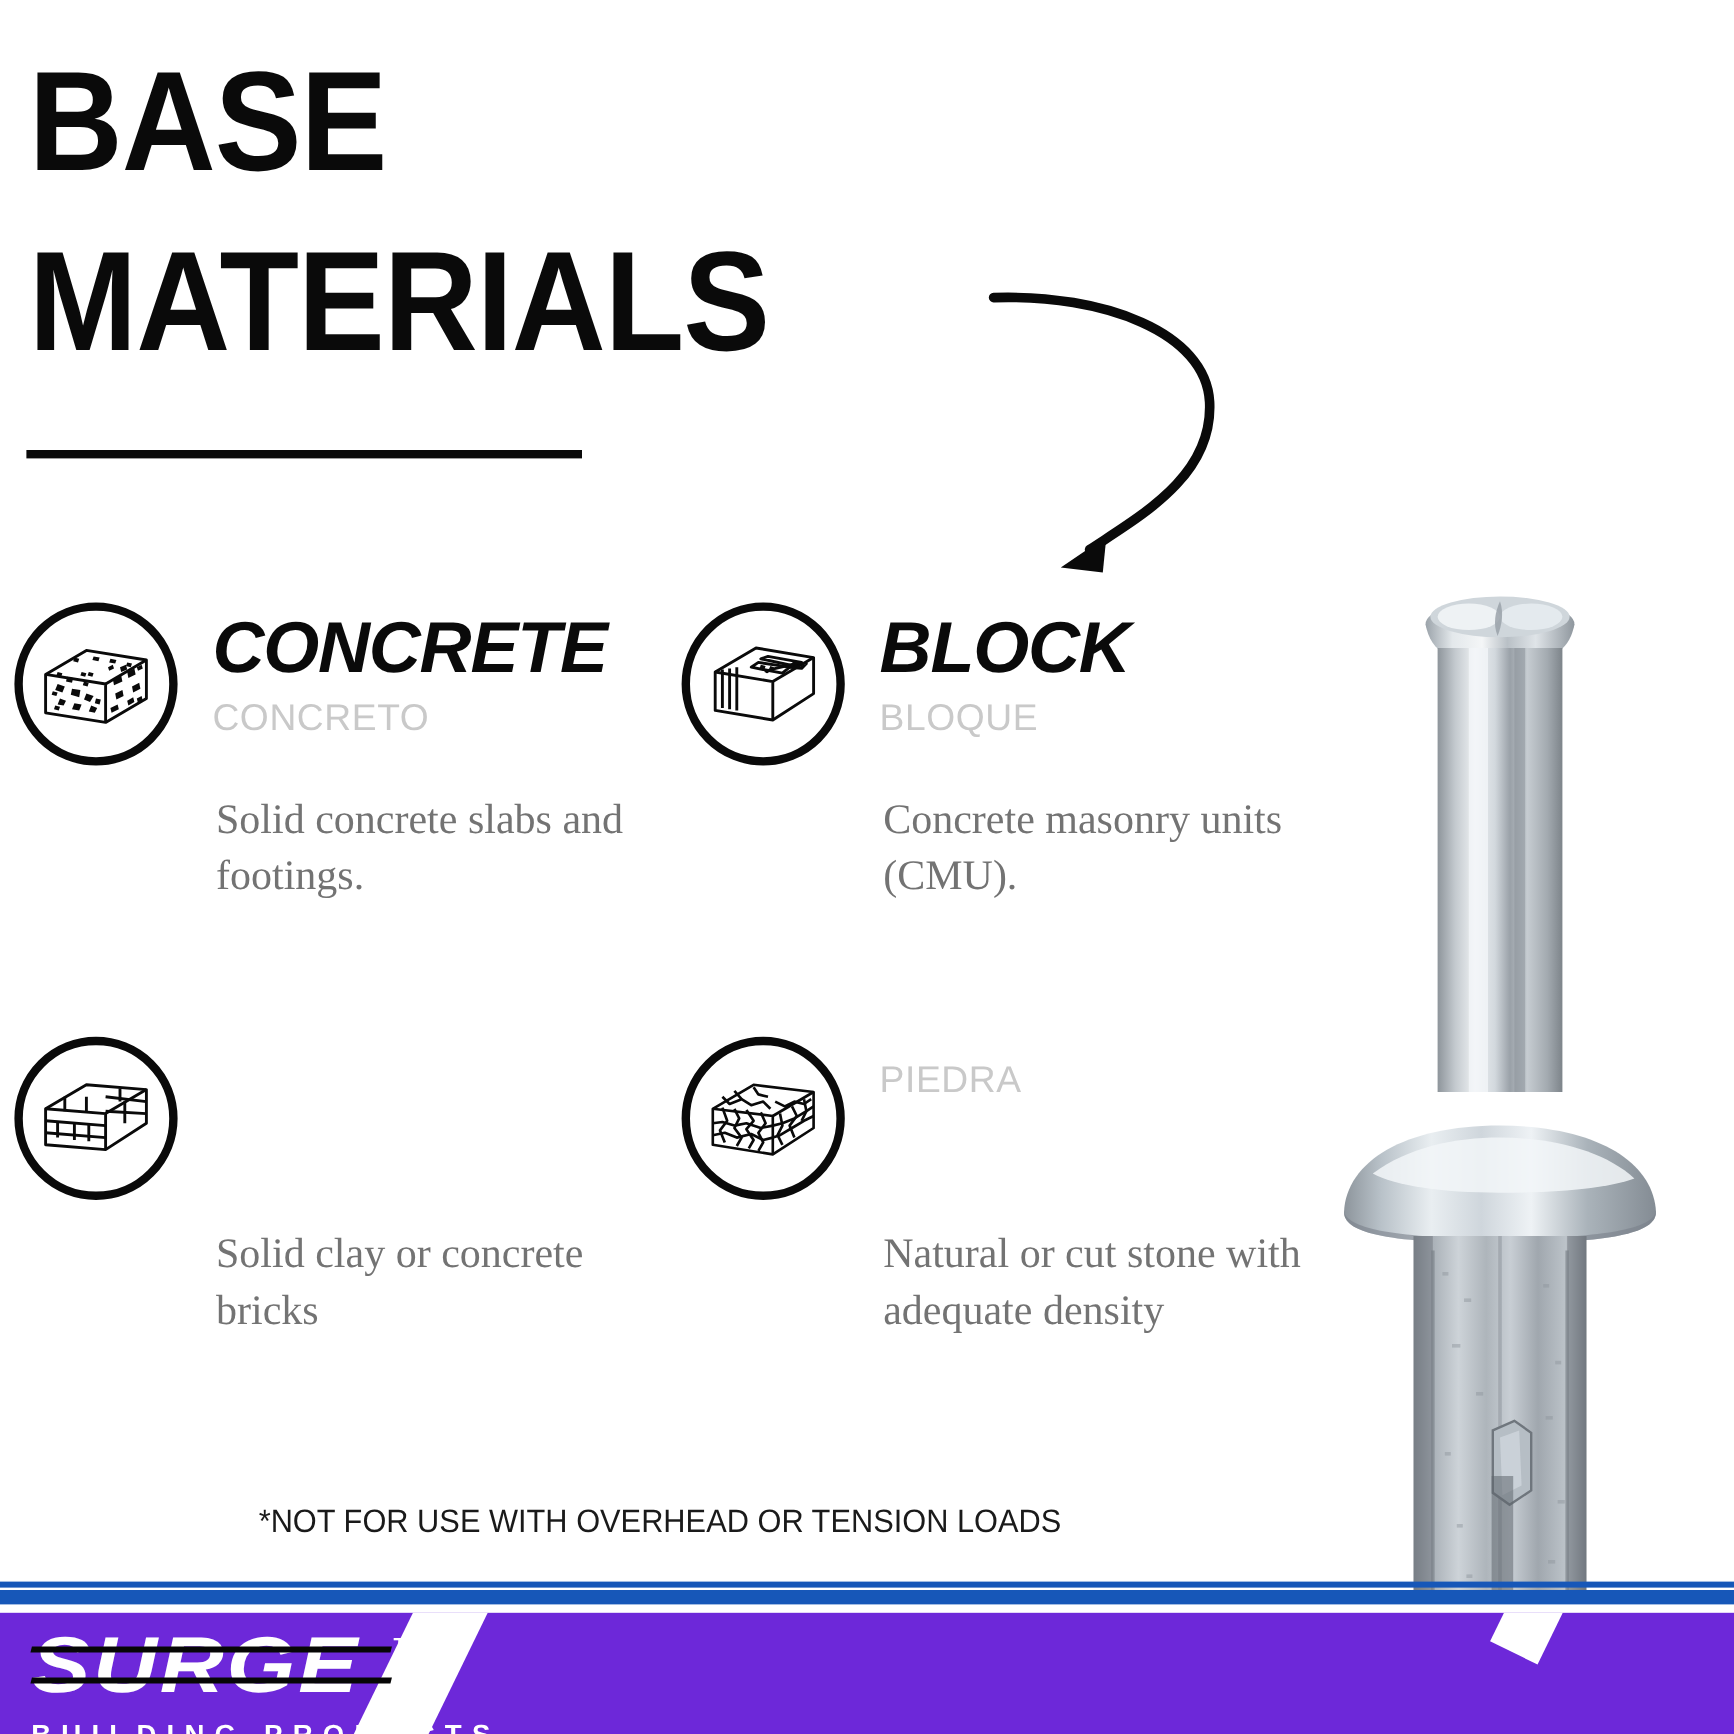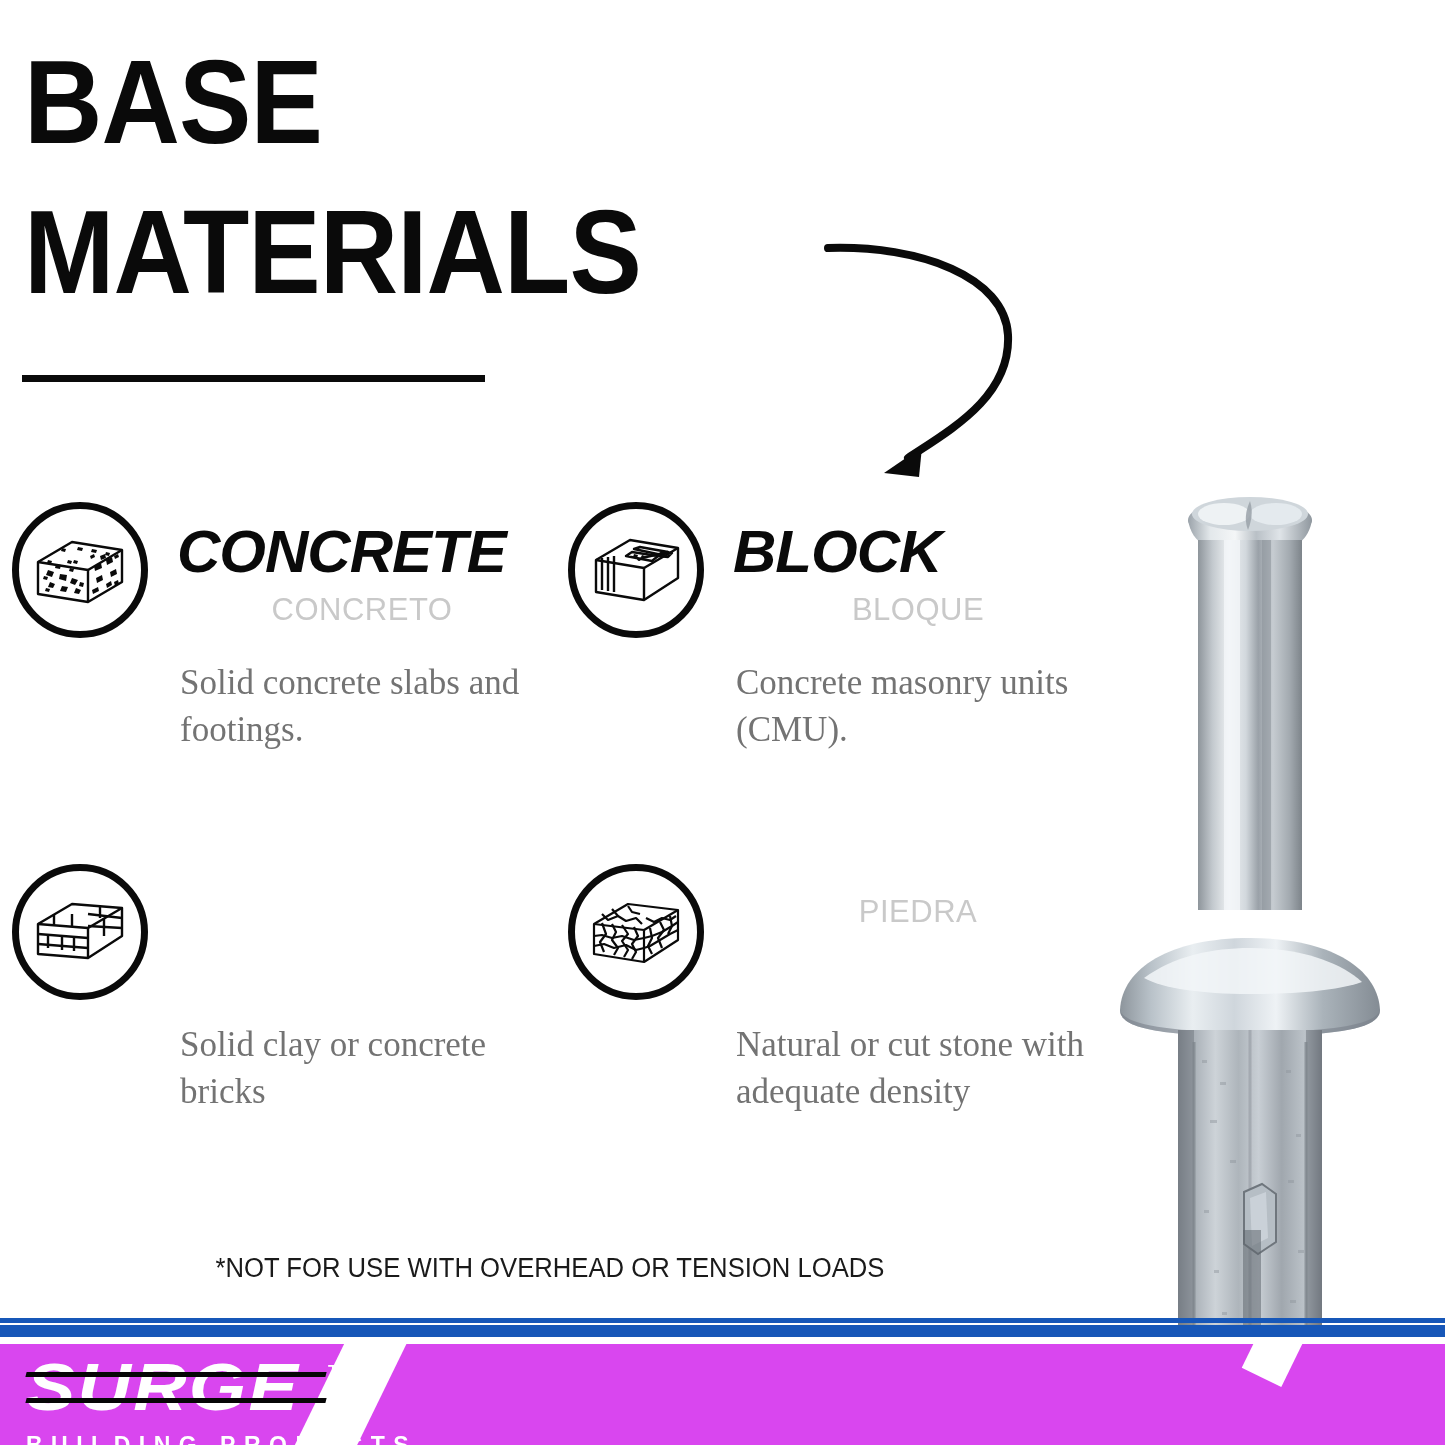--- a/index.html
+++ b/index.html
@@ -85,21 +85,21 @@
     box-sizing: border-box;
     display: flex;
     align-items: center;
     justify-content: center;
   }
   .icon-circle svg { display: block; }
 
   .cell-head {
     position: absolute;
     left: 165px;
-    top: 30px;
+    top: 18px;
     width: 370px;
   }
   .mat-name {
     font-family: "Liberation Sans Narrow", "Liberation Sans", sans-serif;
     font-weight: bold;
     font-style: italic;
     font-size: 60px;
     line-height: 1;
     letter-spacing: -1px;
     color: #0a0a0a;
@@ -107,21 +107,20 @@
   }
   .mat-name-es {
     font-family: "Liberation Sans", sans-serif;
     font-weight: normal;
     font-size: 31px;
     line-height: 1;
     letter-spacing: 0.5px;
     color: #c9c9c9;
     margin-top: 12px;
     white-space: nowrap;
-    text-align: center;
   }
   .mat-desc {
     position: absolute;
     left: 168px;
     top: 168px;
     width: 360px;
     font-family: Liberation Serif, serif;
     font-size: 35px;
     line-height: 1.33;
     color: #737373;
@@ -166,21 +165,21 @@
     width: 1445px;
     height: 12px;
     background: #1757b8;
   }
   .black-bar {
     position: absolute;
     left: 0;
     top: 1344px;
     width: 1445px;
     height: 101px;
-    background: #d946ef;
+    background: #6d28d9;
     overflow: hidden;
     text-decoration: underline;
   }
   .bar-slash {
     position: absolute;
     left: 318px;
     top: -30px;
     width: 56px;
     height: 180px;
     background: #ffffff;

